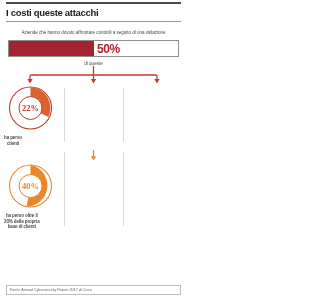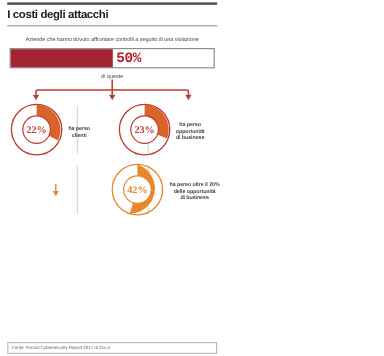--- a/index.html
+++ b/index.html
@@ -65,21 +65,21 @@
     position: absolute;
     left: 0; top: 0; bottom: 0;
     width: 50%;
     background: #a32430;
   }
   .bar-value {
     position: absolute;
     left: 52%;
     top: 50%;
     transform: translateY(-50%);
-    font-family: Liberation Mono, monospace;
+    font-family: Liberation Sans, sans-serif;
     font-weight: bold;
     font-size: 12px;
     color: #b5202c;
     letter-spacing: -0.3px;
   }
 
   .di-queste {
     text-align: center;
     font-size: 4.6px;
     color: #4a4a4a;
@@ -96,21 +96,22 @@
 
   
   .row {
     display: flex;
     margin: 0 4px;
     position: relative;
   }
   .col {
     flex: 1 1 0;
     display: flex;
-    align-items: center;
+    flex-direction: column;
+    align-items: flex-start;
     position: relative;
   }
   .divider {
     position: absolute;
     top: 4px;
     bottom: 4px;
     width: 1px;
     background: #d8d8d8;
   }
   .donut { display: block; }
@@ -138,21 +139,21 @@
     color: #6a6a6a;
     letter-spacing: -0.05px;
   }
 </style>
 </head>
 <body>
 
 <div class="page">
 
   <div class="title-rule-top"></div>
-  <div class="title">I costi degli attacchi</div>
+  <div class="title">I costi queste attacchi</div>
   <div class="title-rule-bottom"></div>
 
   <div class="subtitle">Aziende che hanno dovuto affrontare controlli a seguito  di una violazione</div>
 
   <div class="bar-wrap">
     <div class="bar-fill"></div>
     <div class="bar-value">50%</div>
   </div>
 
   <div class="di-queste">di queste</div>
@@ -179,55 +180,42 @@
         <circle cx="26.5" cy="24" r="11.5" fill="#ffffff" stroke="#c0392f" stroke-width="1"></circle>
         <text x="26.5" y="27" text-anchor="middle" font-family="Liberation Serif, serif" font-size="8.5" font-weight="bold" fill="#c0392f">22%</text>
       </svg>
       <div class="caption">
         <div>ha perso</div>
         <div>clienti</div>
       </div>
     </div>
 
 
-    <div class="col">
-      <svg class="donut" width="53" height="48" viewBox="0 0 53 48">
-        <circle cx="26.5" cy="24" r="21" fill="none" stroke="#c0392f" stroke-width="1.1"></circle>
-        <path d="M26.5 24 L26.5 3 A21 21 0 0 1 45.2 31.5 Z" fill="#d9642a"></path>
-        <circle cx="26.5" cy="24" r="11.5" fill="#ffffff" stroke="#c0392f" stroke-width="1"></circle>
-        <text x="26.5" y="27" text-anchor="middle" font-family="Liberation Serif, serif" font-size="8.5" font-weight="bold" fill="#c0392f">23%</text>
-      </svg>
-      <div class="caption">
-        <div>ha perso</div>
-        <div>opportunità</div>
-        <div>di business</div>
-      </div>
-    </div>
   </div>
 
   <div class="row" style="margin-top:2px">
     <div class="divider" style="left:33.3%"></div>
     <div class="divider" style="left:66.6%"></div>
-
-
 
     <div class="col">
       <svg class="arrow-down" width="9" height="11" viewBox="0 0 9 11">
         <path d="M4.5 0 L4.5 7" stroke="#e8872b" stroke-width="1.2" fill="none"></path>
         <path d="M4.5 10.5 L1.9 6.2 L7.1 6.2 Z" fill="#e8872b"></path>
       </svg>
       <svg class="donut" width="53" height="48" viewBox="0 0 53 48">
         <circle cx="26.5" cy="24" r="21" fill="none" stroke="#e8872b" stroke-width="1.1"></circle>
-        <path d="M26.5 24 L26.5 3 A21 21 0 0 1 20.1 44.0 Z" fill="#e8872b"></path>
+        <path d="M26.5 24 L26.5 3 A21 21 0 0 1 22.6 44.6 Z" fill="#e8872b"></path>
         <circle cx="26.5" cy="24" r="11.5" fill="#ffffff" stroke="#e8872b" stroke-width="1"></circle>
-        <text x="26.5" y="27" text-anchor="middle" font-family="Liberation Serif, serif" font-size="8.5" font-weight="bold" fill="#e8872b">42%</text>
+        <text x="26.5" y="27" text-anchor="middle" font-family="Liberation Serif, serif" font-size="8.5" font-weight="bold" fill="#e8872b">40%</text>
       </svg>
       <div class="caption">
-        <div>ha perso oltre il 20%</div>
-        <div>delle opportunità</div>
-        <div>di business</div>
+        <div>ha perso oltre il</div>
+        <div>20% della propria</div>
+        <div>base di clienti</div>
       </div>
     </div>
+
+
   </div>
 
   <div class="footer">Fonte: Annual Cybersecurity Report 2017 di Cisco</div>
 
 </div>
 
 </body></html>

